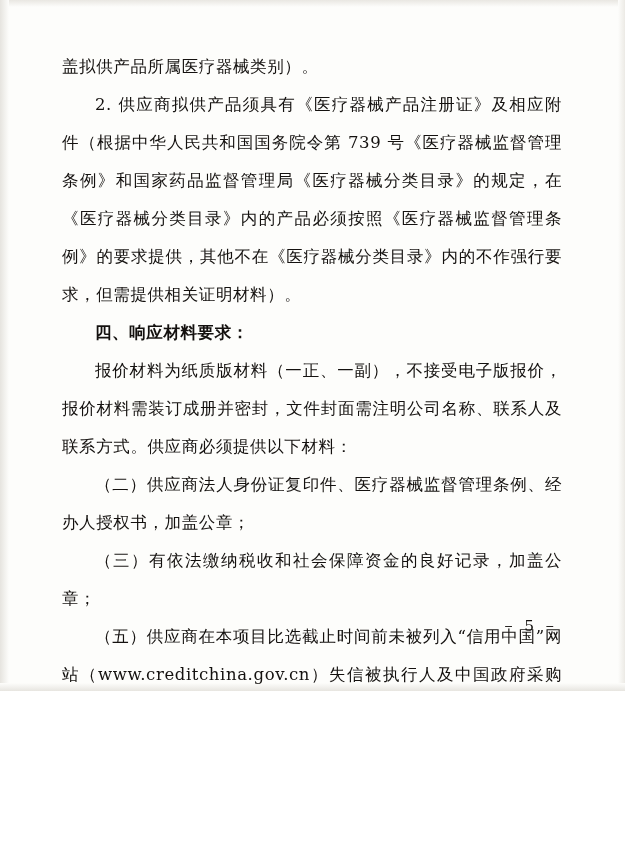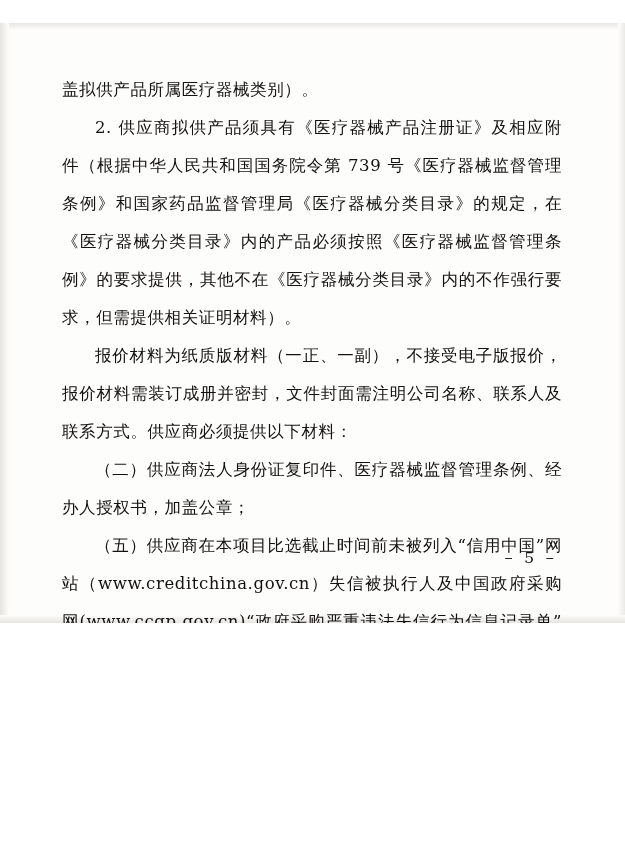--- a/index.html
+++ b/index.html
@@ -6,24 +6,23 @@
     margin: 0;
     padding: 0;
     background: #ffffff;
   }
   body {
     font-family: "DejaVu Serif", "Liberation Serif", serif;
   }
   #page {
     position: relative;
     width: 625px;
-    height: 600px;
+    height: 691px;
     background: #fdfdfb;
     overflow: hidden;
-    margin-top: 23px;
   }
   .doc-body {
     position: absolute;
     left: 62px;
     top: 48px;
     width: 500px;
   }
   .para {
     font-size: 16.5px;
     line-height: 38px;
@@ -91,19 +90,21 @@
 
 <div id="page">
   <div class="edge-top"></div>
   <div class="edge-left"></div>
   <div class="edge-right"></div>
   <div class="edge-bottom"></div>
 
   <div class="doc-body">
     <p class="para">盖拟供产品所属医疗器械类别）。</p>
     <p class="para indent">2. 供应商拟供产品须具有《医疗器械产品注册证》及相应附件（根据中华人民共和国国务院令第 739 号《医疗器械监督管理条例》和国家药品监督管理局《医疗器械分类目录》的规定，在《医疗器械分类目录》内的产品必须按照《医疗器械监督管理条例》的要求提供，其他不在《医疗器械分类目录》内的不作强行要求，但需提供相关证明材料）。</p>
+    <p class="para indent bold">四、响应材料要求：</p>
     <p class="para indent">报价材料为纸质版材料（一正、一副），不接受电子版报价，报价材料需装订成册并密封，文件封面需注明公司名称、联系人及联系方式。供应商必须提供以下材料：</p>
     <p class="para indent">（二）供应商法人身份证复印件、医疗器械监督管理条例、经办人授权书，加盖公章；</p>
+    <p class="para indent">（三）有依法缴纳税收和社会保障资金的良好记录，加盖公章；</p>
     <p class="para indent latin-mix">（五）供应商在本项目比选截止时间前未被列入“信用中国”网站（www.creditchina.gov.cn）失信被执行人及中国政府采购网(www.ccgp.gov.cn)“政府采购严重违法失信行为信息记录单”截</p>
   </div>
 
   <div class="page-number">－ 5 －</div>
 </div>
 
 </body></html>

